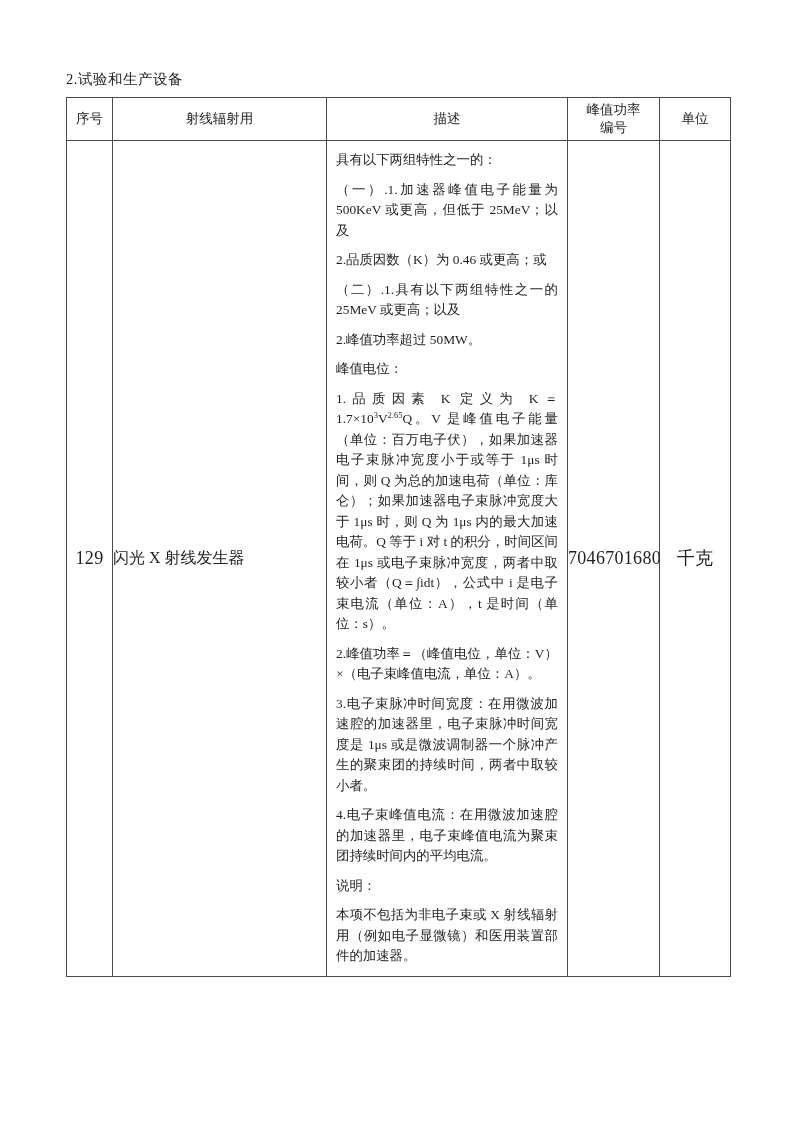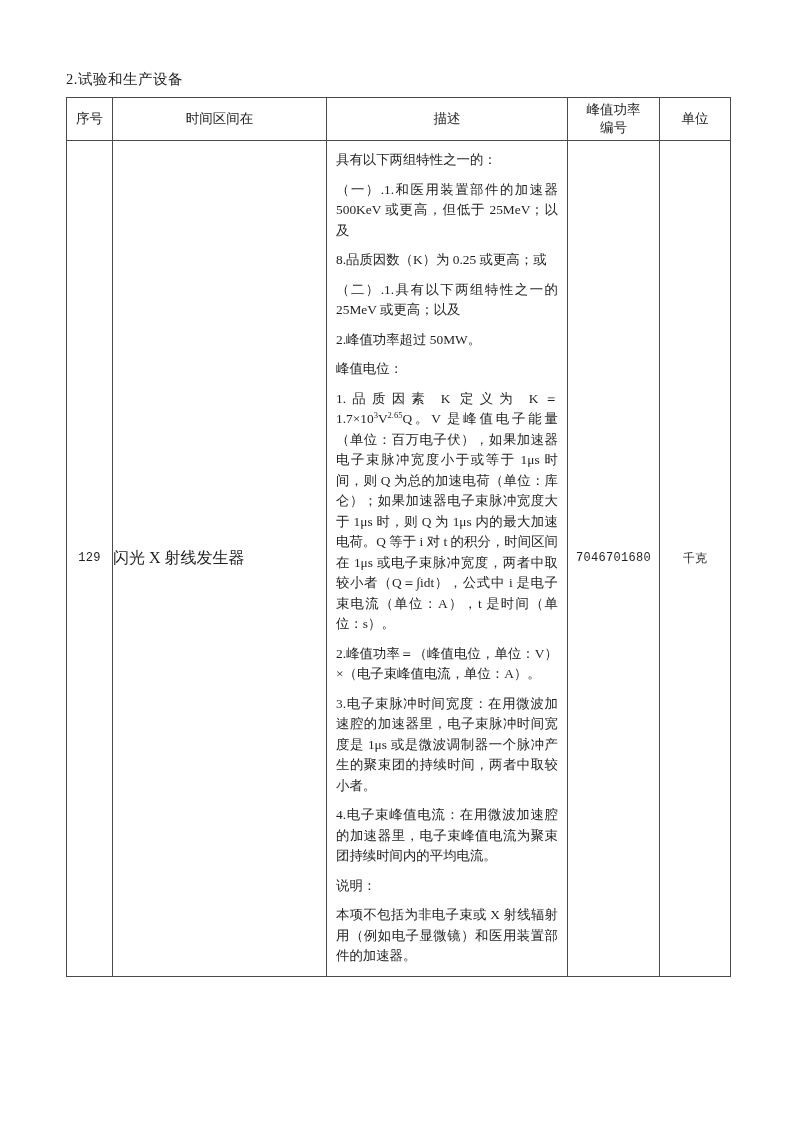--- a/index.html
+++ b/index.html
@@ -39,23 +39,22 @@
   th {
     font-size: 13.5px;
     text-align: center;
     vertical-align: middle;
     line-height: 18px;
   }
   tbody tr { height: 663px; }
   td.c-index, td.c-code, td.c-unit {
     text-align: center;
     vertical-align: middle;
-    font-size: 12px;
+    font-size: 18px;
     letter-spacing: 0.3px;
-    font-family: Liberation Mono, monospace;
   }
   td.c-name {
     text-align: left;
     vertical-align: middle;
     padding-left: 6px;
     font-size: 16px;
   }
   td.c-desc {
     vertical-align: top;
     padding: 1px 5px 0 5px;
@@ -89,37 +88,37 @@
     <colgroup>
       <col style="width:46px">
       <col style="width:214px">
       <col style="width:241px">
       <col style="width:92px">
       <col style="width:71px">
     </colgroup>
     <thead>
       <tr>
         <th>序号</th>
-        <th>时间区间在</th>
+        <th>射线辐射用</th>
         <th>描述</th>
         <th>
           <div>峰值功率</div>
           <div>编号</div>
         </th>
         <th>单位</th>
       </tr>
     </thead>
     <tbody>
       <tr>
         <td class="c-index">129</td>
         <td class="c-name">闪光 X 射线发生器</td>
         <td class="c-desc">
           <p>具有以下两组特性之一的：</p>
-          <p>（一）.1.和医用装置部件的加速器 500KeV 或更高，但低于 25MeV；以及</p>
-          <p>8.品质因数（K）为 0.25 或更高；或</p>
+          <p>（一）.1.加速器峰值电子能量为 500KeV 或更高，但低于 25MeV；以及</p>
+          <p>2.品质因数（K）为 0.46 或更高；或</p>
           <p>（二）.1.具有以下两组特性之一的 25MeV 或更高；以及</p>
           <p>2.峰值功率超过 50MW。</p>
           <p>峰值电位：</p>
           <p><span>1.品质因素 K 定义为 K＝1.7×10</span><sup>3</sup><span>V</span><sup>2.65</sup><span>Q。V 是峰值电子能量（单位：百万电子伏），如果加速器电子束脉冲宽度小于或等于 1μs 时间，则 Q 为总的加速电荷（单位：库仑）；如果加速器电子束脉冲宽度大于 1μs 时，则 Q 为 1μs 内的最大加速电荷。Q 等于 i 对 t 的积分，时间区间在 1μs 或电子束脉冲宽度，两者中取较小者（Q＝∫idt），公式中 i 是电子束电流（单位：A），t 是时间（单位：s）。</span></p>
           <p>2.峰值功率＝（峰值电位，单位：V）×（电子束峰值电流，单位：A）。</p>
           <p>3.电子束脉冲时间宽度：在用微波加速腔的加速器里，电子束脉冲时间宽度是 1μs 或是微波调制器一个脉冲产生的聚束团的持续时间，两者中取较小者。</p>
           <p>4.电子束峰值电流：在用微波加速腔的加速器里，电子束峰值电流为聚束团持续时间内的平均电流。</p>
           <p>说明：</p>
           <p>本项不包括为非电子束或 X 射线辐射用（例如电子显微镜）和医用装置部件的加速器。</p>
         </td>

